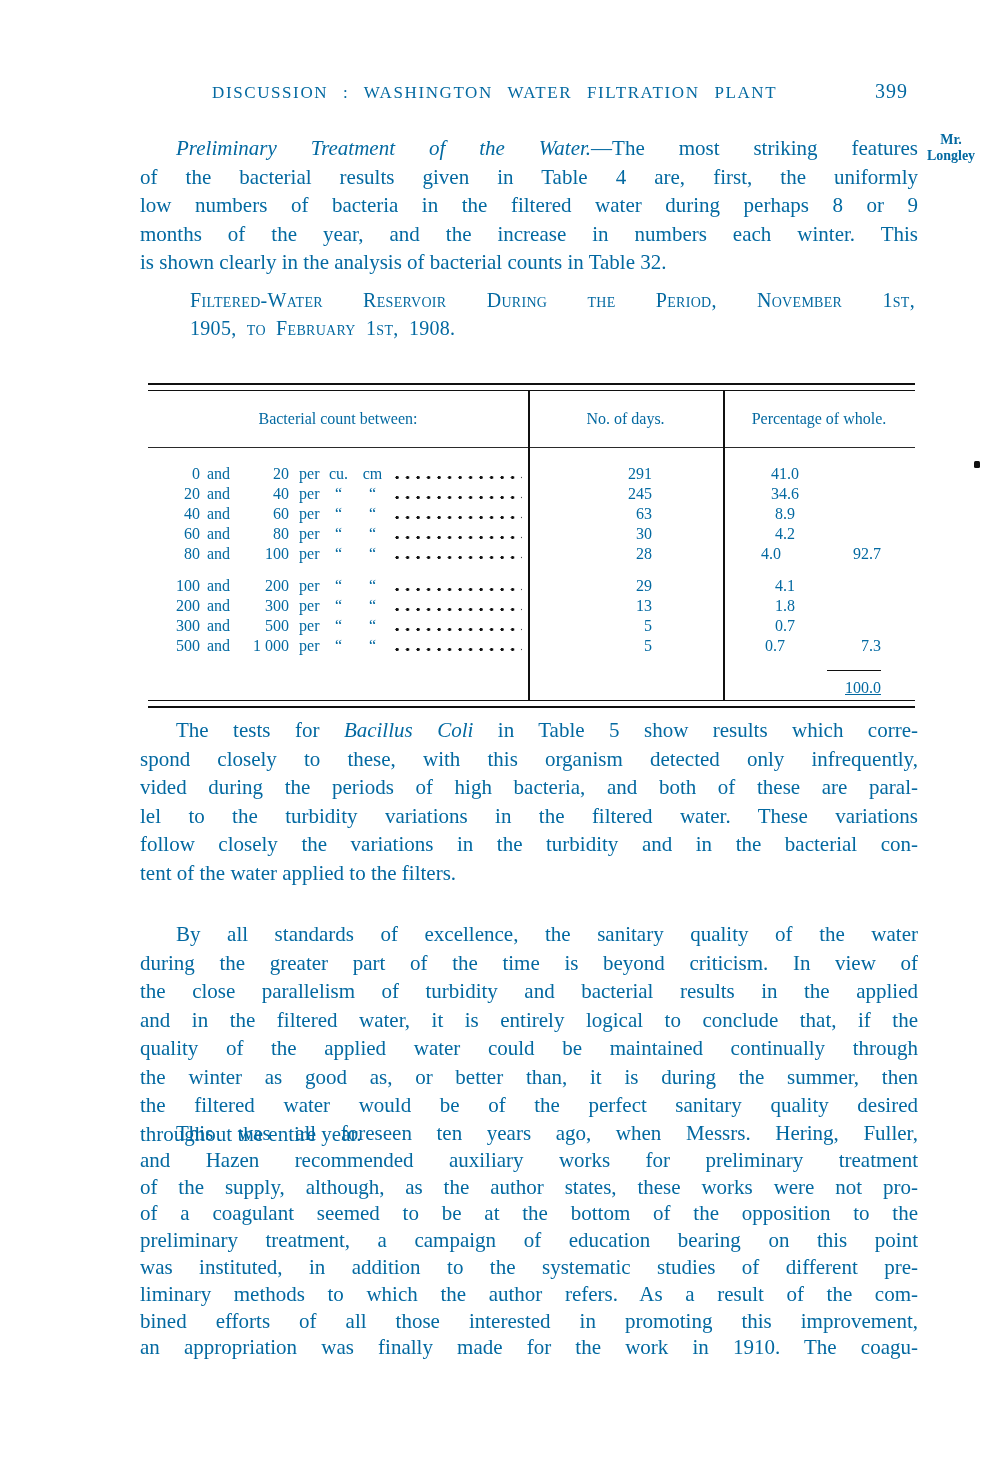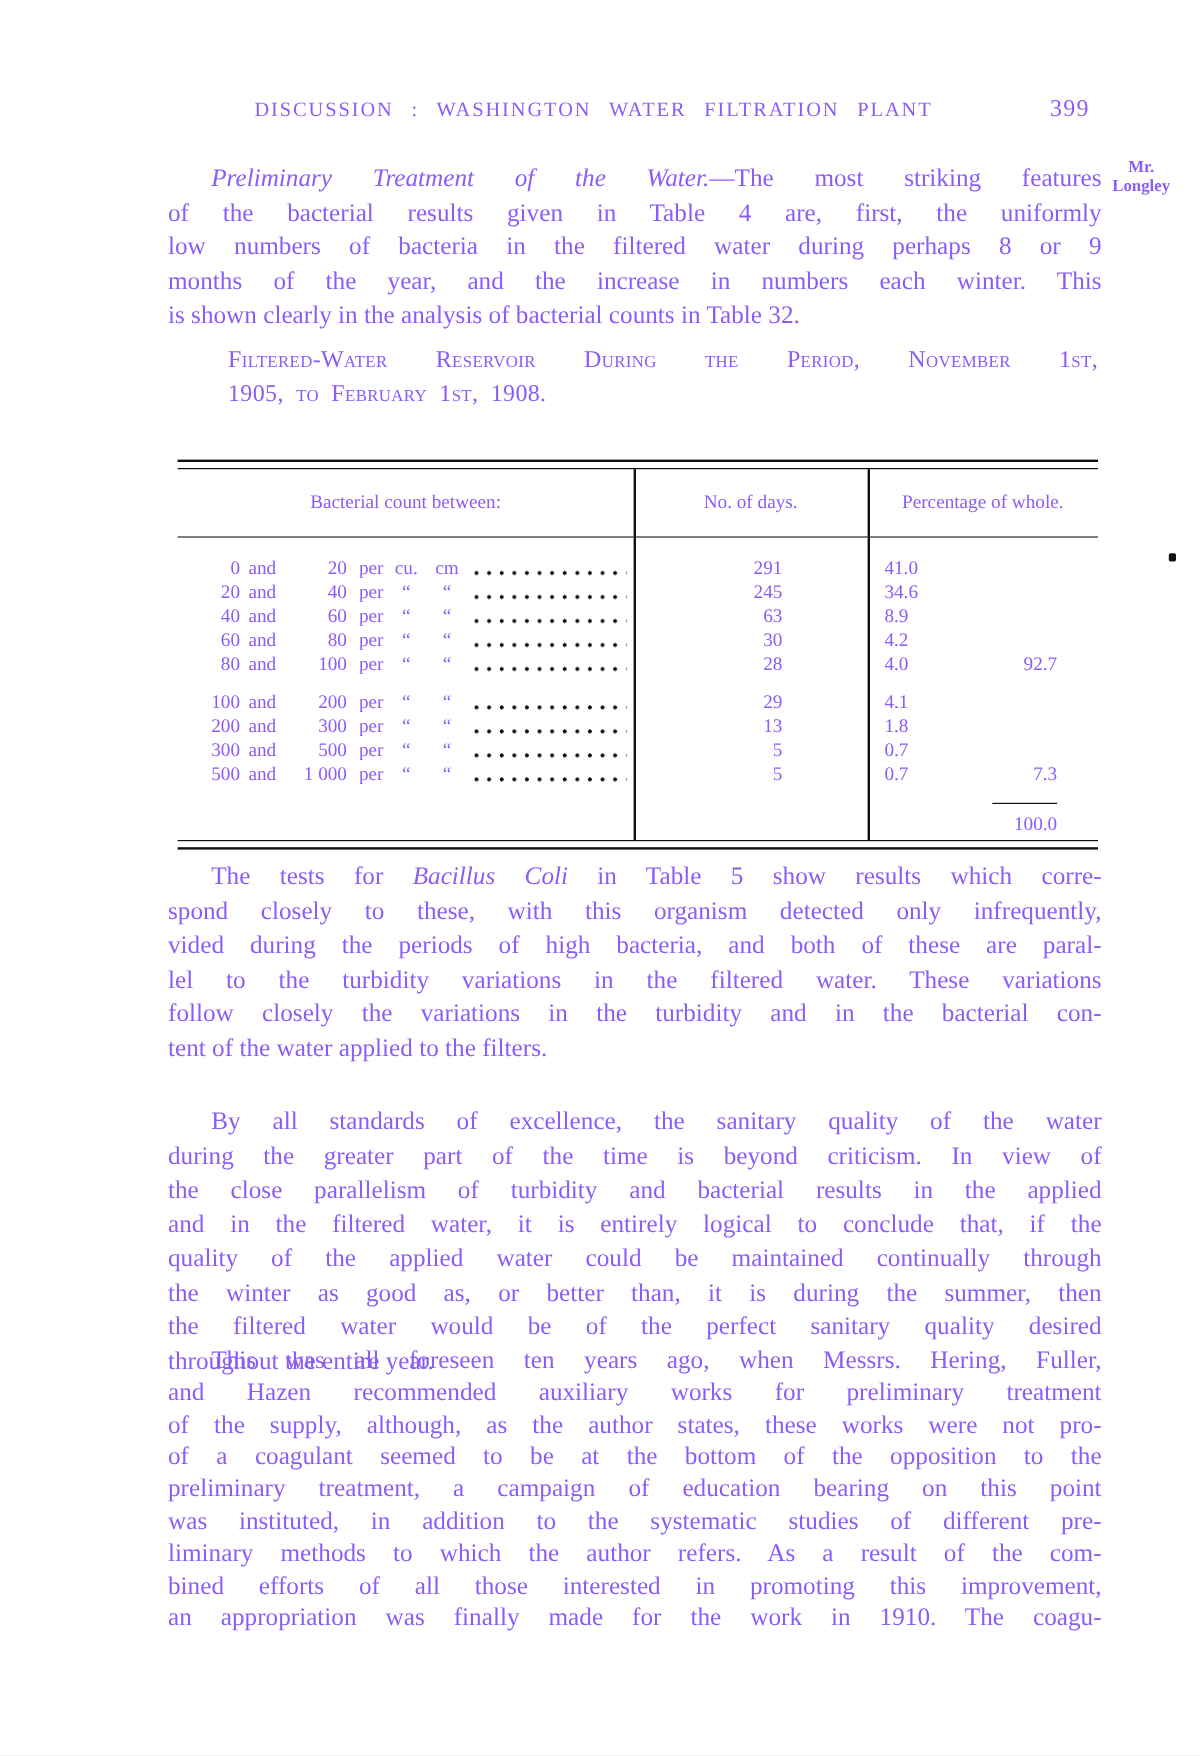--- a/index.html
+++ b/index.html
@@ -1,18 +1,18 @@
 <!DOCTYPE html>
 <html><head>
 <meta charset="utf-8">
 <style>
   html,body { margin:0; padding:0; background:#e8e8e8; }
   .page {
     position:relative; width:1000px; height:1463px; background:#ffffff;
-    font-family:"Liberation Serif","DejaVu Serif",serif; color:#8b5cf6;
+    font-family:"Liberation Serif","DejaVu Serif",serif; color:#0369a1;
     overflow:hidden; margin:0 auto;
   }
 
   
   .running-head { position:absolute; top:80px; left:212px; right:92px; display:flex; align-items:baseline; }
   .rh-title { font-size:17px; letter-spacing:1.6px; word-spacing:9px; white-space:nowrap; }
   .rh-page  { margin-left:auto; font-size:20px; letter-spacing:1px; }
 
   
   .textblock { position:absolute; left:140px; width:778px; font-size:21px; line-height:28.5px; }
@@ -49,24 +49,24 @@
   .from { width:42px; text-align:right; }
   .and  { padding:0 7px; }
   .to   { width:52px; text-align:right; }
   .per  { padding:0 2px 0 10px; }
   .unit { width:34px; text-align:center; }
   .leader { flex:1; align-self:center; height:7px; margin:6px 0 0 4px;
     background-image:radial-gradient(circle at 3px 3.5px,#101010 1.45px,transparent 1.85px);
     background-size:10.5px 7px; background-repeat:repeat-x; }
   .c2 { width:175px; text-align:right; box-sizing:border-box; padding-right:51px; }
   .c3 { width:192px; display:flex; }
-  .pct { width:116px; text-align:left;padding-left:34px; }
+  .pct { width:116px; text-align:center;padding-left:34px; }
   .sub { flex:1; text-align:right; padding-right:14px;margin-left:48px; }
   .groupgap { height:12px; }
-  .tfoot .trow { height:22px; }
+  .tfoot .trow { height:22px;text-decoration:underline; }
   .rule-row { height:8px; }
   .totline { display:inline-block; width:54px; border-top:1.7px solid #101010; }
 
   .speck { position:absolute; left:974px; top:461px; width:6px; height:7px;
     background:#101010; border-radius:1.5px; }
 </style>
 </head>
 <body>
 
 <div class="page">

